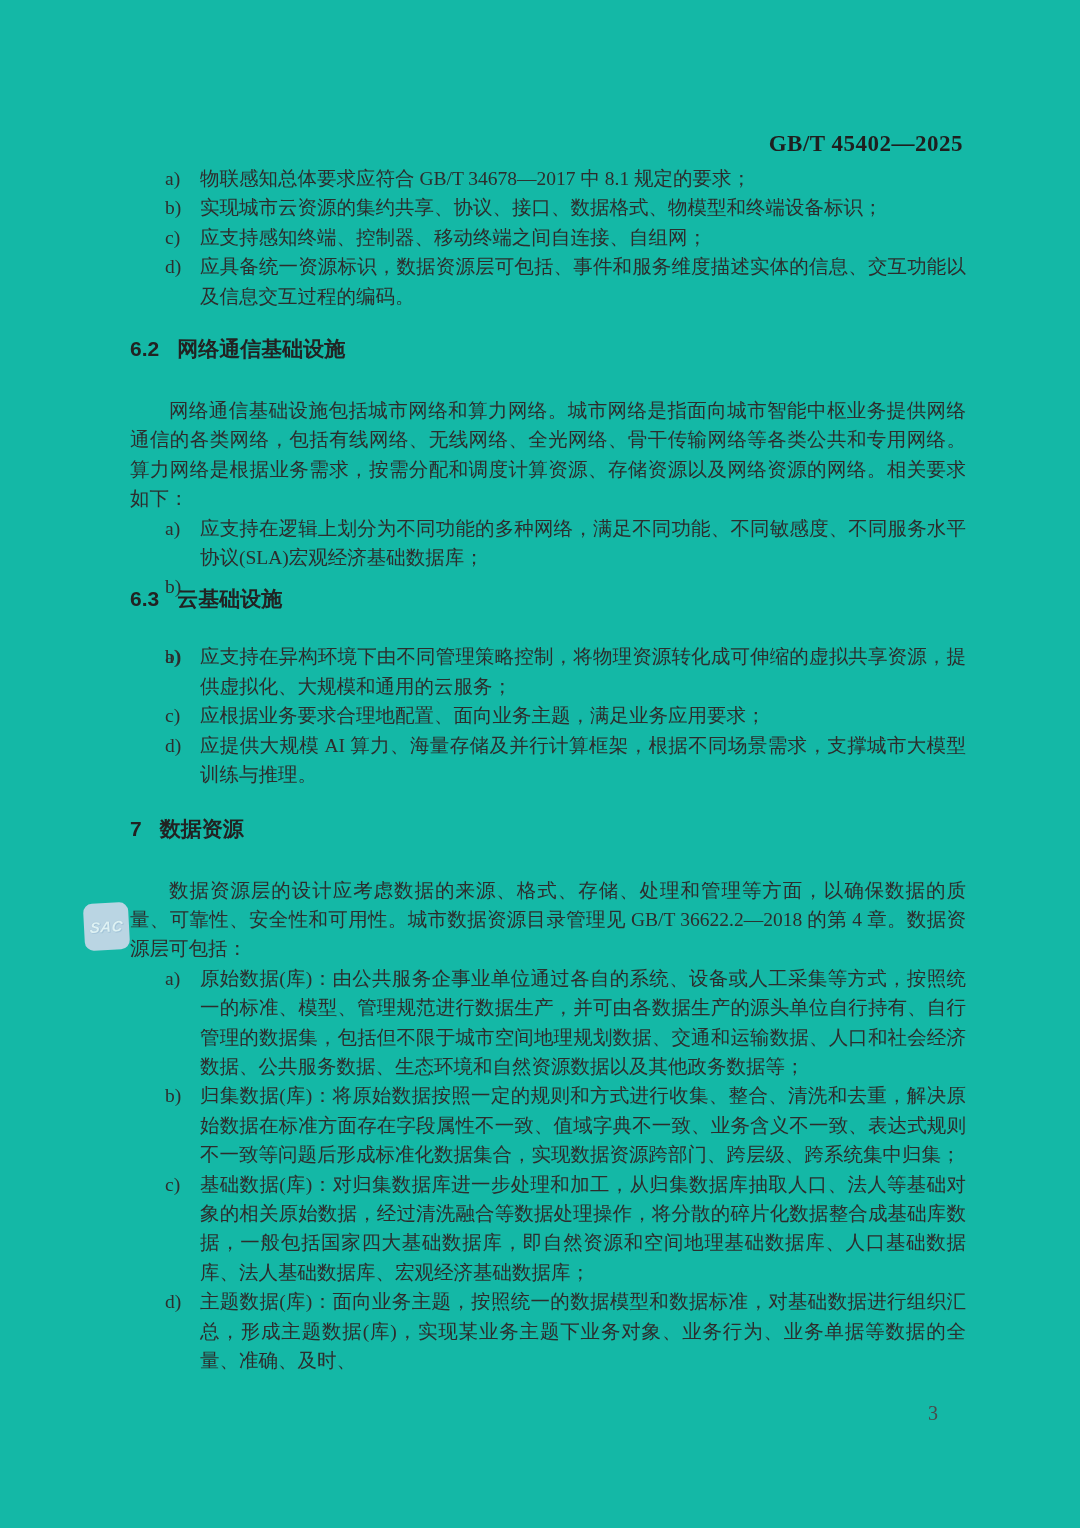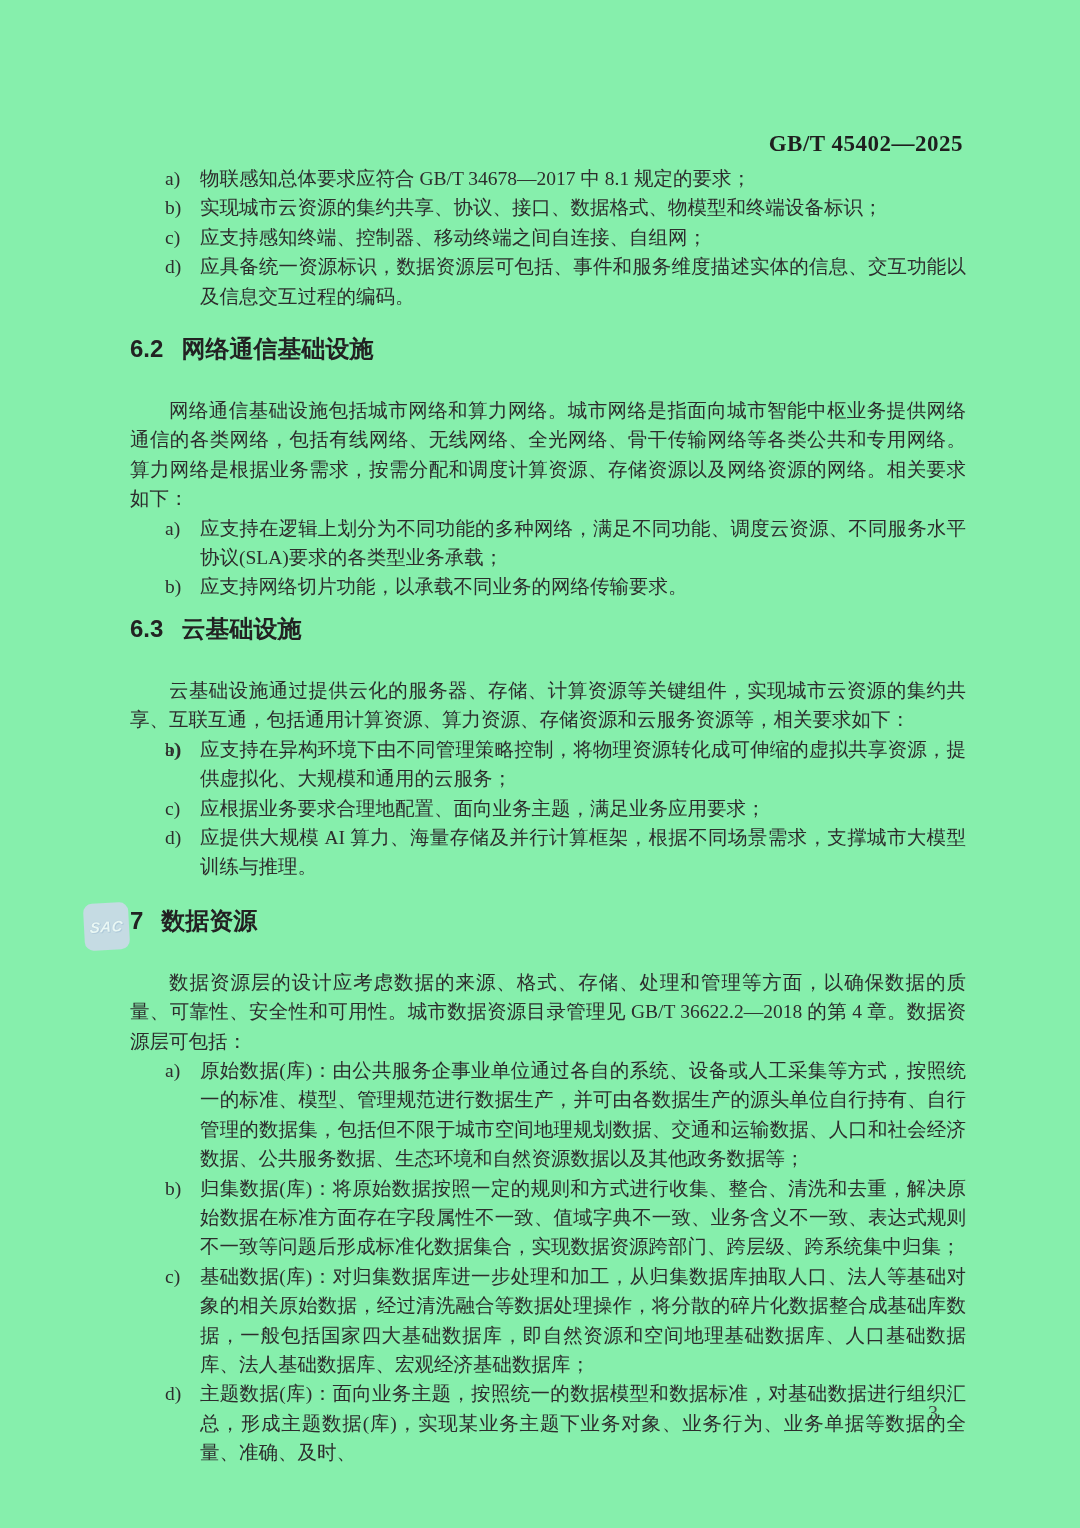--- a/index.html
+++ b/index.html
@@ -7,21 +7,21 @@
   body {
     position: relative;
     background: #ffffff;
     font-family: "Liberation Serif", "DejaVu Serif", serif;
     color: #2d2d2d;
     overflow: hidden;
   }
   .page {
     position: absolute;
     inset: 0;
-    background: #86efac;
+    background: #14b8a6;
   }
   .doc-header {
     position: absolute;
     top: 131px;
     right: 117px;
     font-size: 23px;
     font-weight: bold;
     letter-spacing: 0.5px;
     color: #1f1f1f;
     white-space: nowrap;
@@ -41,21 +41,21 @@
     position: relative;
     padding-left: 70px;
   }
   .clause-label {
     position: absolute;
     left: 35px;
     top: 0;
   }
   .section-heading {
     font-family: "Liberation Sans", "DejaVu Sans", sans-serif;
-    font-size: 24px;
+    font-size: 21px;
     font-weight: bold;
     color: #222;
     line-height: 30px;
     text-align: left;
   }
   .section-heading .heading-num { margin-right: 18px; }
   .sh-62 { margin-top: 23px; margin-bottom: 17px; }
   .sh-63 { margin-top: 12px; margin-bottom: 28px; }
   .sh-7  { margin-top: 24px; margin-bottom: 30px; }
   .body-para { text-indent: 2em; margin-top: 32px; }
@@ -123,32 +123,30 @@
       </div>
     </div>
 
     <h2 class="section-heading sh-62">
       <span class="heading-num">6.2</span><span class="heading-title">网络通信基础设施</span>
     </h2>
     <p class="body-para">网络通信基础设施包括城市网络和算力网络。城市网络是指面向城市智能中枢业务提供网络通信的各类网络，包括有线网络、无线网络、全光网络、骨干传输网络等各类公共和专用网络。算力网络是根据业务需求，按需分配和调度计算资源、存储资源以及网络资源的网络。相关要求如下：</p>
     <div class="clause-list">
       <div class="clause-item">
         <span class="clause-label">a)</span>
-        <span class="clause-text">应支持在逻辑上划分为不同功能的多种网络，满足不同功能、调度云资源、不同服务水平协议(SLA)要求的各类型业务承载；</span>
+        <span class="clause-text">应支持在逻辑上划分为不同功能的多种网络，满足不同功能、不同敏感度、不同服务水平协议(SLA)宏观经济基础数据库；</span>
       </div>
       <div class="clause-item">
         <span class="clause-label">b)</span>
-        <span class="clause-text">应支持网络切片功能，以承载不同业务的网络传输要求。</span>
       </div>
     </div>
 
     <h2 class="section-heading sh-63">
       <span class="heading-num">6.3</span><span class="heading-title">云基础设施</span>
     </h2>
-    <p class="body-para">云基础设施通过提供云化的服务器、存储、计算资源等关键组件，实现城市云资源的集约共享、互联互通，包括通用计算资源、算力资源、存储资源和云服务资源等，相关要求如下：</p>
     <div class="clause-list">
       <div class="clause-item">
         <span class="clause-label">a)</span>
       </div>
       <div class="clause-item">
         <span class="clause-label">b)</span>
         <span class="clause-text">应支持在异构环境下由不同管理策略控制，将物理资源转化成可伸缩的虚拟共享资源，提供虚拟化、大规模和通用的云服务；</span>
       </div>
       <div class="clause-item">
         <span class="clause-label">c)</span>

